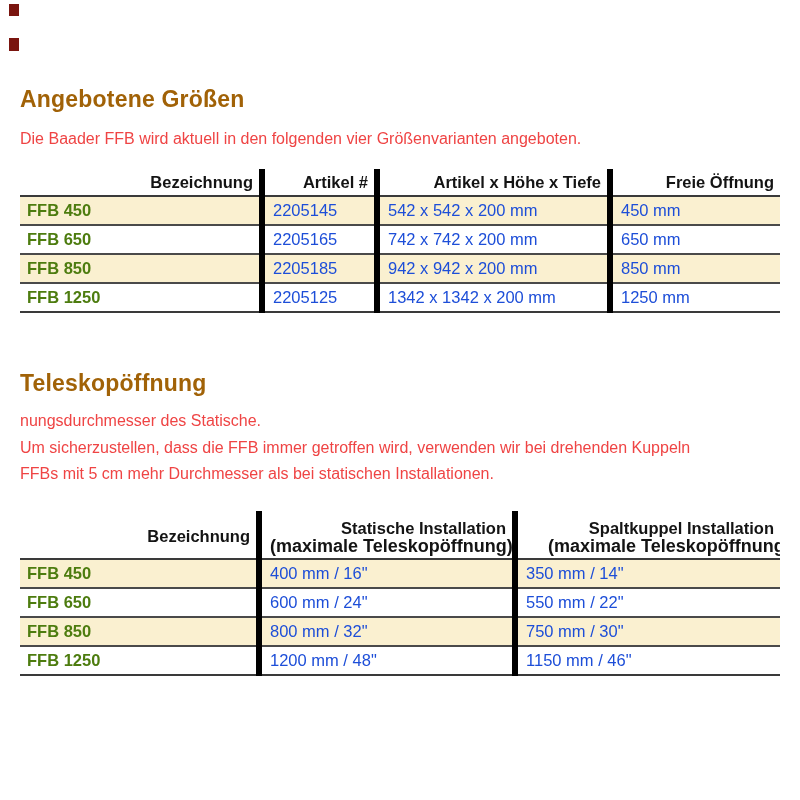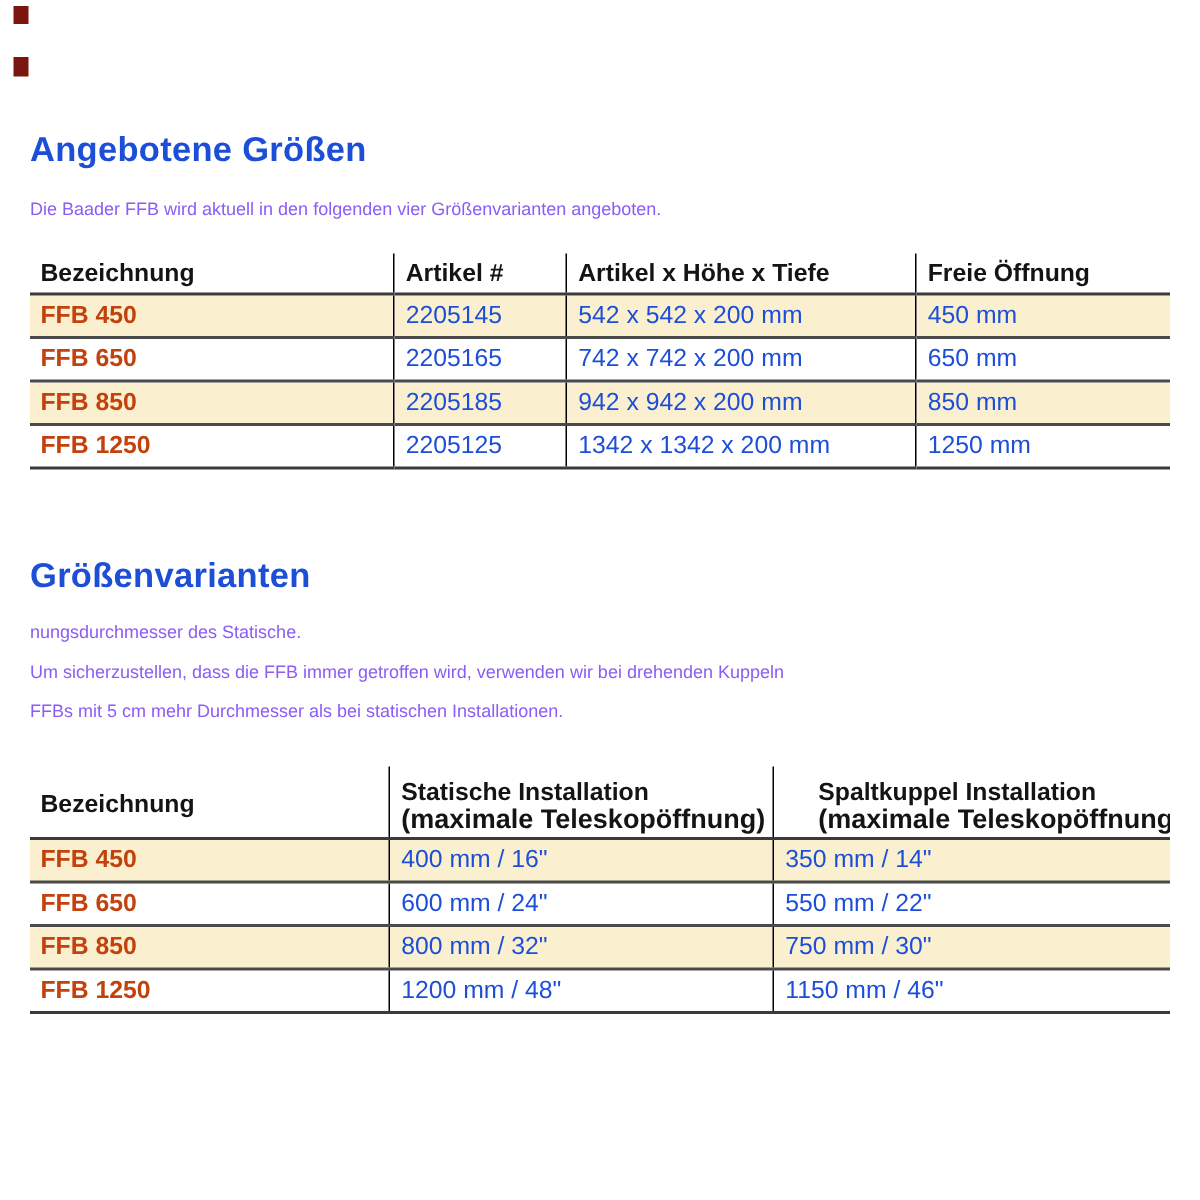--- a/index.html
+++ b/index.html
@@ -18,30 +18,30 @@
     background: var(--mark, #7a150f);
   }
   .edge-mark.m1 { top: 4px;  height: 12px; }
   .edge-mark.m2 { top: 38px; height: 13px; }
 
   .content { padding: 0 20px; }
 
   h1 {
     font-size: 23px;
     font-weight: bold;
-    color: #1d4ed8;
+    color: #a16207;
     letter-spacing: 0.2px;
   }
   .h1-offered { margin-top: 86px; }
   .h2-mapping { margin-top: 57px; }
 
   .body-line {
-    font-size: 12px;
+    font-size: 16px;
     line-height: 26px;
-    color: #8b5cf6;
+    color: #ef4444;
     white-space: nowrap;
   }
   .intro { margin-top: 13px; }
   .para { margin-top: 11px; }
   .para + .para { margin-top: 1px; }
 
   table {
     border-collapse: collapse;
     table-layout: fixed;
     width: 760px;
@@ -57,34 +57,34 @@
     overflow: hidden;
     white-space: nowrap;
   }
   th {
     color: #141414;
     font-weight: bold;
   }
   td { color: #1d4ed8; }
 
   
-  th + th, td + td { border-left: 1px solid #000000; padding-left: 8px; }
+  th + th, td + td { border-left: 6px solid #000000; padding-left: 8px; }
 
-  thead th { border-bottom: 2px solid #3a3a3a; }
+  thead th { border-bottom: 2px solid #3a3a3a; text-align: right; }
   tbody td { border-bottom: 2px solid #4a4a4a; }
   tbody tr:last-child td { border-bottom: 2px solid #3a3a3a; }
 
   .table-offered thead tr { height: 27px; }
   .table-offered tbody tr { height: 29px; }
   .table-mapping thead tr { height: 48px; }
   .table-mapping tbody tr { height: 29px; }
 
   tr.hl td { background: var(--hl, #faf0d0); }
 
-  td.product, .product-label { font-weight: bold; color: #c2410c; }
+  td.product, .product-label { font-weight: bold; color: #4d7c0f; }
 
   .th-main { display: block; line-height: 19px; padding-top: 3px; }
   .th-sub  { display: block; font-size: 18px; line-height: 16px; font-weight: bold; color: #141414; }
 
   
   .t1-c1 { width: 242px; } .t1-c2 { width: 115px; }
   .t1-c3 { width: 233px; } .t1-c4 { width: 170px; }
   .t2-c1 { width: 239px; } .t2-c2 { width: 256px; } .t2-c3 { width: 265px; padding-left: 30px; }
 </style>
 </head>
@@ -129,21 +129,21 @@
       </tr>
       <tr>
         <td class="product">FFB 1250</td>
         <td>2205125</td>
         <td>1342 x 1342 x 200 mm</td>
         <td>1250 mm</td>
       </tr>
     </tbody>
   </table>
 
-  <h1 class="h2-mapping">Größenvarianten</h1>
+  <h1 class="h2-mapping">Teleskopöffnung</h1>
 
   <div class="para">
     <div class="body-line">nungsdurchmesser des Statische.</div>
   </div>
 
   <div class="para">
     <div class="body-line">Um sicherzustellen, dass die FFB immer getroffen wird, verwenden wir bei drehenden Kuppeln</div>
     <div class="body-line">FFBs mit 5 cm mehr Durchmesser als bei statischen Installationen.</div>
   </div>
 

